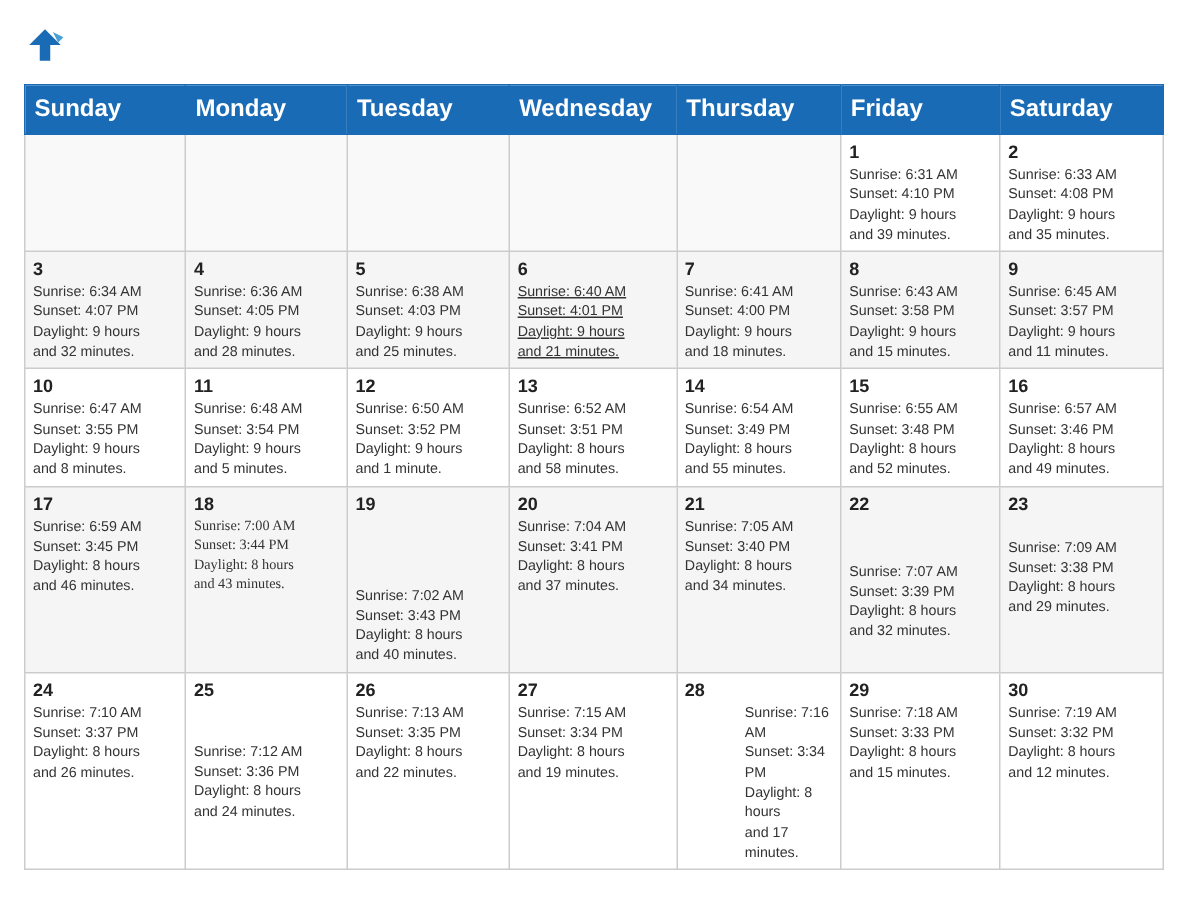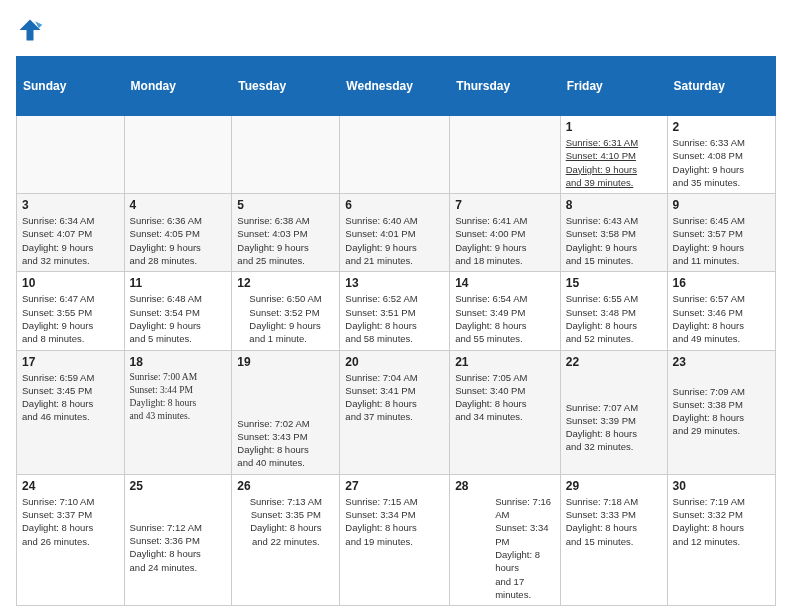--- a/index.html
+++ b/index.html
@@ -58,23 +58,23 @@
       font-size: 14px;
       color: #555;
     }
     .calendar {
       width: 100%;
       border-collapse: collapse;
     }
     .calendar th {
       background: #1a6bb5;
       color: #fff;
-      font-size: 12px;
-      font-weight: bold;
-      padding: 22px 6px;
+      font-size: 16px;
+      font-weight: bold;
+      padding: 7px 6px;
       border: 1px solid #1a6bb5;
       text-align: left;
     }
     .calendar td {
       border: 1px solid #ccc;
       vertical-align: top;
       padding: 4px 5px;
       font-size: 9.5px;
       width: 113px;
       background: #fff;
@@ -134,21 +134,21 @@
     </thead>
     <tbody id="cal-body">
     <tr>
           <td class="empty"></td>
           <td class="empty"></td>
           <td class="empty"></td>
           <td class="empty"></td>
           <td class="empty"></td>
           <td>
             <span class="day-num">1</span>
-            <div class="day-detail" style="white-space: pre-line; text-decoration: underline;">Sunrise: 6:31 AM
+            <div class="day-detail" style="white-space: pre-line;">Sunrise: 6:31 AM
 Sunset: 4:10 PM
 Daylight: 9 hours
 and 39 minutes.</div>
           </td>
           <td>
             <span class="day-num">2</span>
             <div class="day-detail" style="white-space: pre-line;">Sunrise: 6:33 AM
 Sunset: 4:08 PM
 Daylight: 9 hours
 and 35 minutes.</div>
@@ -171,21 +171,21 @@
           </td>
           <td>
             <span class="day-num">5</span>
             <div class="day-detail" style="white-space: pre-line;">Sunrise: 6:38 AM
 Sunset: 4:03 PM
 Daylight: 9 hours
 and 25 minutes.</div>
           </td>
           <td>
             <span class="day-num">6</span>
-            <div class="day-detail" style="white-space: pre-line;">Sunrise: 6:40 AM
+            <div class="day-detail" style="white-space: pre-line; text-decoration: underline;">Sunrise: 6:40 AM
 Sunset: 4:01 PM
 Daylight: 9 hours
 and 21 minutes.</div>
           </td>
           <td>
             <span class="day-num">7</span>
             <div class="day-detail" style="white-space: pre-line;">Sunrise: 6:41 AM
 Sunset: 4:00 PM
 Daylight: 9 hours
 and 18 minutes.</div>
@@ -215,21 +215,21 @@
           </td>
           <td>
             <span class="day-num">11</span>
             <div class="day-detail" style="white-space: pre-line;">Sunrise: 6:48 AM
 Sunset: 3:54 PM
 Daylight: 9 hours
 and 5 minutes.</div>
           </td>
           <td>
             <span class="day-num">12</span>
-            <div class="day-detail" style="white-space: pre-line; margin-left: 12px;">Sunrise: 6:50 AM
+            <div class="day-detail" style="white-space: pre-line;">Sunrise: 6:50 AM
 Sunset: 3:52 PM
 Daylight: 9 hours
 and 1 minute.</div>
           </td>
           <td>
             <span class="day-num">13</span>
             <div class="day-detail" style="white-space: pre-line;">Sunrise: 6:52 AM
 Sunset: 3:51 PM
 Daylight: 8 hours
 and 58 minutes.</div>
@@ -317,21 +317,21 @@
           </td>
           <td>
             <span class="day-num">25</span>
             <div class="day-detail" style="white-space: pre-line; margin-top: 28px;">Sunrise: 7:12 AM
 Sunset: 3:36 PM
 Daylight: 8 hours
 and 24 minutes.</div>
           </td>
           <td>
             <span class="day-num">26</span>
-            <div class="day-detail" style="white-space: pre-line; text-align: center;">Sunrise: 7:13 AM
+            <div class="day-detail" style="white-space: pre-line;">Sunrise: 7:13 AM
 Sunset: 3:35 PM
 Daylight: 8 hours
 and 22 minutes.</div>
           </td>
           <td>
             <span class="day-num">27</span>
             <div class="day-detail" style="white-space: pre-line;">Sunrise: 7:15 AM
 Sunset: 3:34 PM
 Daylight: 8 hours
 and 19 minutes.</div>

